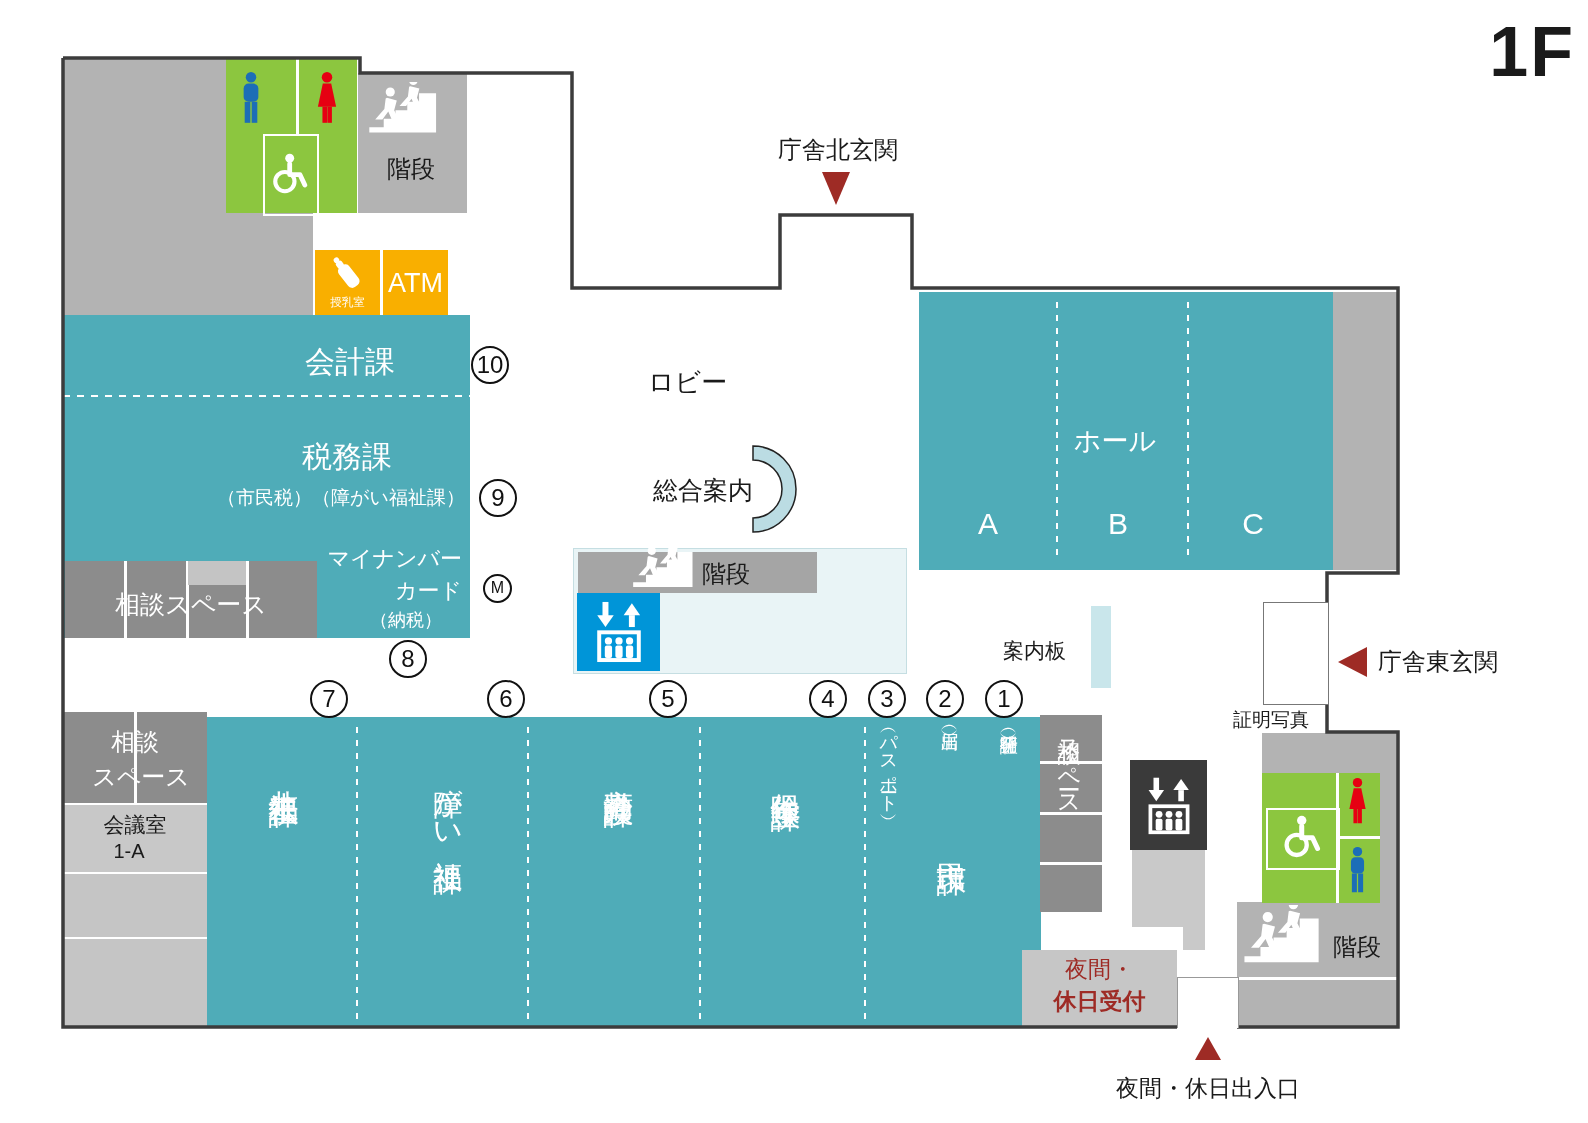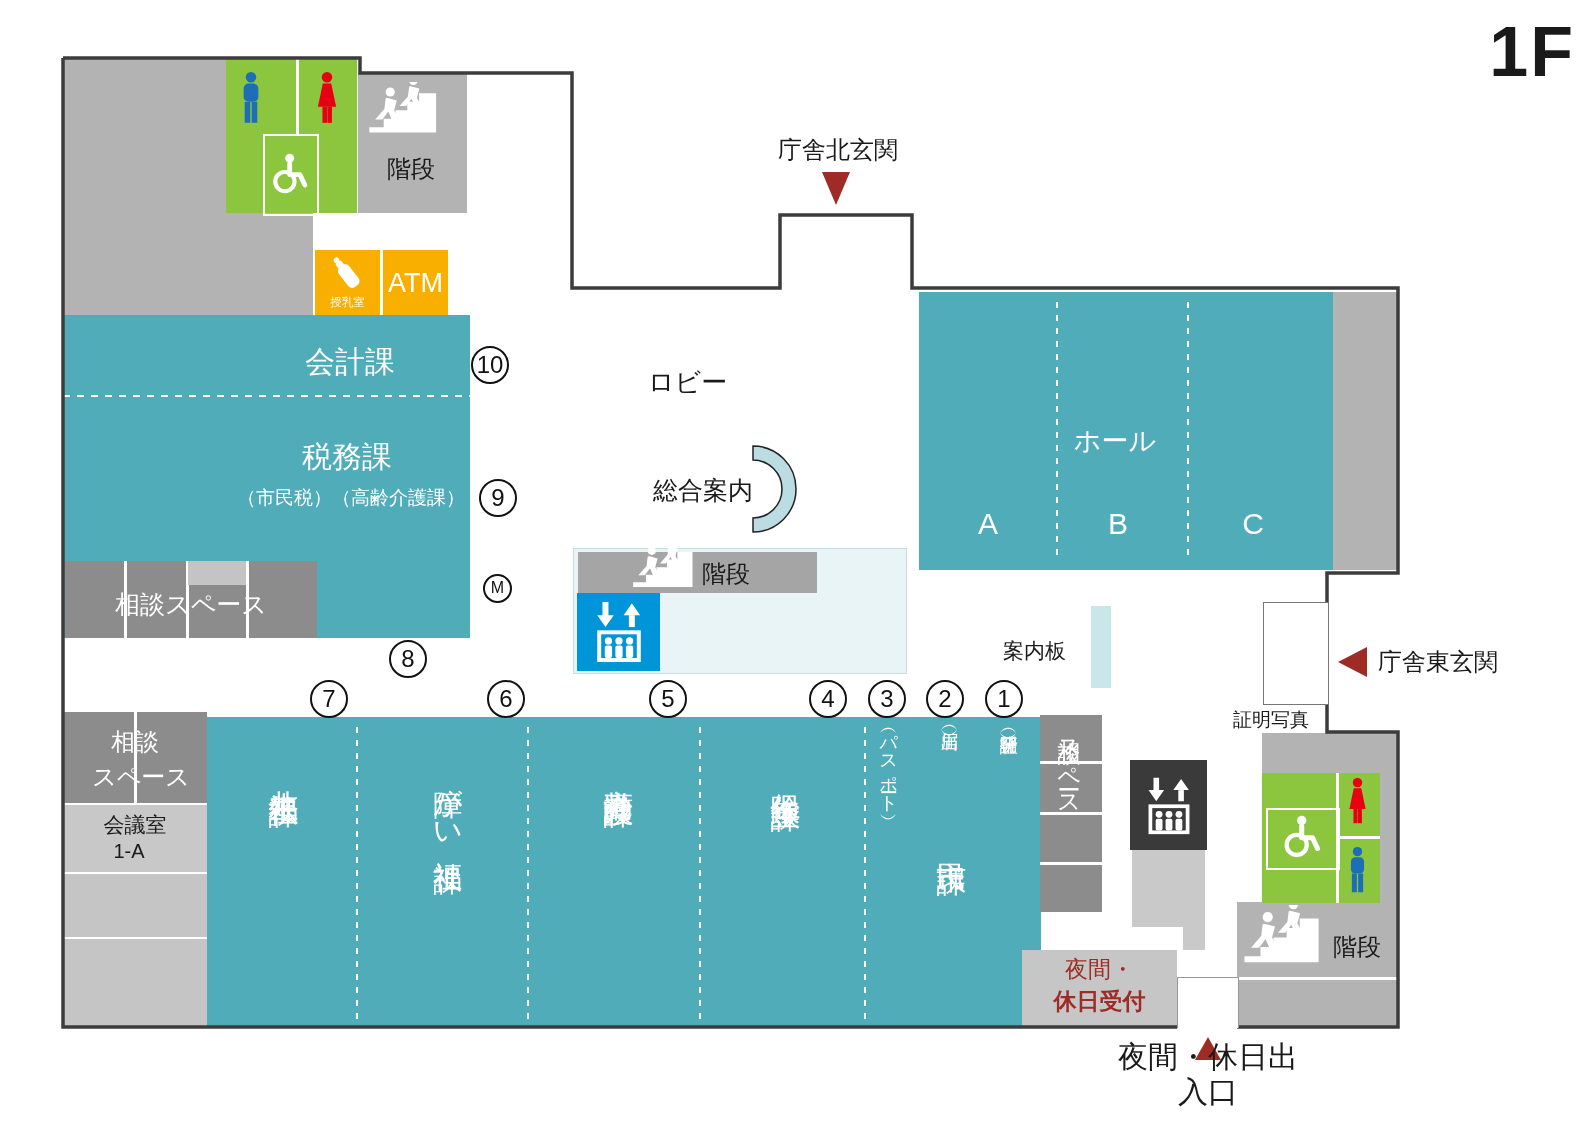--- a/index.html
+++ b/index.html
@@ -128,21 +128,26 @@
       </svg>
     </span>
   <div class="lbl w ctr" style="left:315px;top:296px;width:65px;font-size:11.5px">授乳室</div>
   <div class="fill c-orange" style="left:383px;top:250px;width:65px;height:65px"></div>
   <div class="lbl w ctr" style="left:383px;top:268px;width:65px;font-size:27px">ATM</div>
 
   <div class="fill c-teal" style="left:63px;top:315px;width:407px;height:323px"></div>
   <div class="hdash" style="left:63px;top:395px;width:407px"></div>
   <div class="lbl w ctr" style="left:200px;top:440px;width:294px;font-size:30px">税務課</div>
   <div class="lbl w ctr" style="left:200px;top:345px;width:300px;font-size:30px">会計課</div>
-  <div class="lbl w" style="left:150px;top:487px;width:315px;font-size:19px;text-align:right">（市民税）（高齢介護課）</div>
+  <div class="lbl w" style="left:150px;top:487px;width:315px;font-size:19px;text-align:right">（市民税）（障がい福祉課）</div>
+  <div class="lbl w" style="left:300px;top:546px;width:162px;text-align:right">
+    <div style="font-size:22px">マイナンバー</div>
+    <div style="font-size:22px;margin-top:7px">カード</div>
+    <div style="font-size:18px;margin-top:6px;padding-right:20px">（納税）</div>
+  </div>
 
   <div class="fill c-gray-dark" style="left:65px;top:561px;width:252px;height:77px"></div>
   <div class="wline" style="left:124px;top:561px;width:2.5px;height:77px"></div>
   <div class="wline" style="left:186px;top:561px;width:2.5px;height:77px"></div>
   <div class="wline" style="left:246px;top:561px;width:2.5px;height:77px"></div>
   <div class="fill" style="left:188px;top:561px;width:58px;height:24px;background:#C4C4C4"></div>
   <div class="lbl w ctr z6" style="left:65px;top:590px;width:252px;font-size:25px">相談スペース</div>
 
   <div class="fill c-teal" style="left:919px;top:292px;width:414px;height:278px"></div>
   <div class="fill c-gray" style="left:1333px;top:292px;width:65px;height:278px"></div>
@@ -263,21 +268,21 @@
 
   <div class="lbl" style="left:1430px;top:12px;width:145px;font-size:70px;font-weight:bold;text-align:right;letter-spacing:2px">1F</div>
 
   <div class="lbl ctr z7" style="left:763px;top:136px;width:150px;font-size:24px">庁舎北玄関</div>
   <div class="tri tri-down" style="left:822px;top:172px"></div>
 
   <div class="tri tri-left" style="left:1338px;top:647px"></div>
   <div class="lbl z7" style="left:1378px;top:648px;font-size:24px">庁舎東玄関</div>
 
   <div class="tri tri-up" style="left:1195px;top:1037px"></div>
-  <div class="lbl ctr z7" style="left:1108px;top:1040px;width:200px;font-size:30px">夜間・休日出入口</div>
+  <div class="lbl ctr z7" style="left:1108px;top:1075px;width:200px;font-size:23px">夜間・休日出入口</div>
 
   <div class="num" style="left:471px;top:346px">10</div>
   <div class="num" style="left:479px;top:479px">9</div>
   <div class="num small" style="left:483px;top:574px">M</div>
   <div class="num" style="left:389px;top:640px">8</div>
   <div class="num" style="left:310px;top:680px">7</div>
   <div class="num" style="left:487px;top:680px">6</div>
   <div class="num" style="left:649px;top:680px">5</div>
   <div class="num" style="left:809px;top:680px">4</div>
   <div class="num" style="left:868px;top:680px">3</div>

